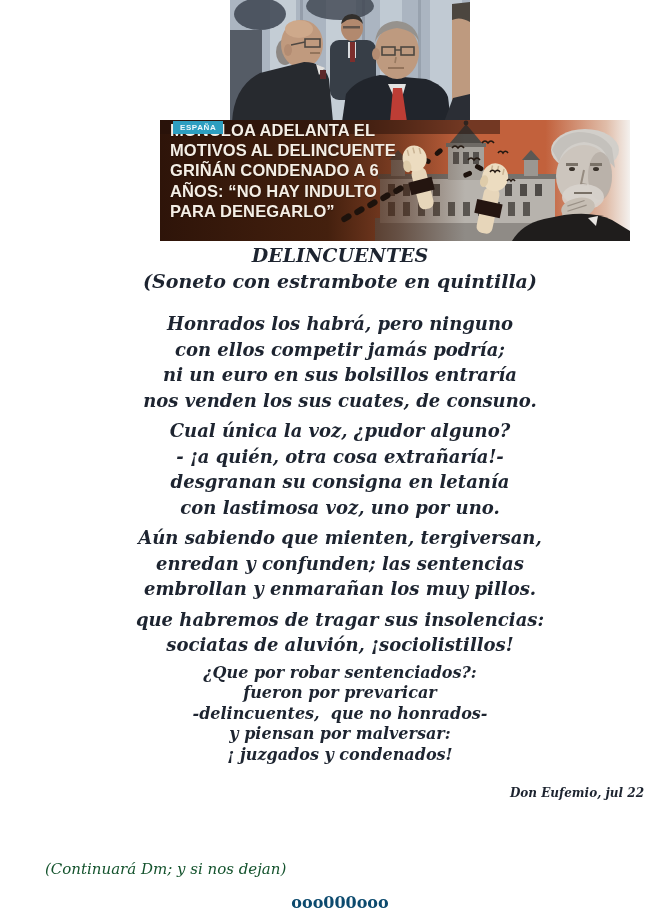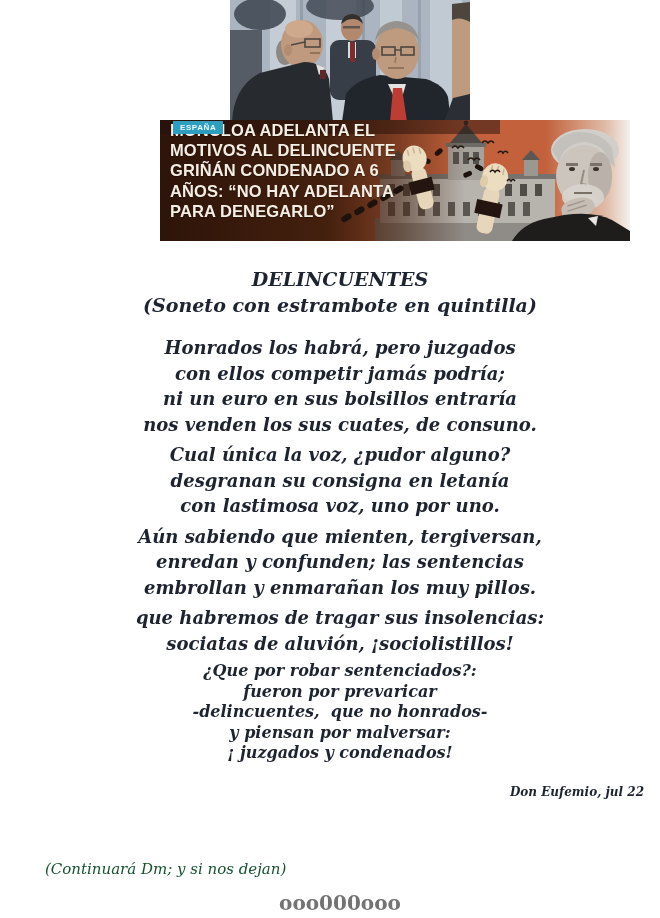--- a/index.html
+++ b/index.html
@@ -29,21 +29,21 @@
     position:absolute;z-index:1;left:10px;top:0;width:250px;
     color:#f4eee5;
     font-family:"Liberation Sans", sans-serif;
     font-weight:bold;font-size:16.5px;line-height:20.2px;
     letter-spacing:0.1px;
     text-shadow:0 1px 1px rgba(0,0,0,0.35);
   }
   .hline{display:block;white-space:pre;}
   
   .poem{
-    position:absolute;left:20px;top:266px;width:640px;
+    position:absolute;left:20px;top:242px;width:640px;
     text-align:center;color:#1d2430;
   }
   .poem-title{
     font-size:19px;font-weight:bold;font-style:italic;line-height:26px;
   }
   .poem-subtitle{
     font-size:19px;font-weight:bold;font-style:italic;line-height:27px;
     margin-bottom:16px;
   }
   .stanza{
@@ -57,21 +57,21 @@
     font-size:12px;font-weight:bold;font-style:italic;line-height:25px;
     color:#1d2430;
   }
   
   .continuation{
     position:absolute;left:45px;top:858px;
     font-size:15px;font-style:italic;color:#14532d;line-height:22px;
   }
   .separator{
     position:absolute;left:20px;top:893px;width:640px;text-align:center;
-    font-size:20px;font-weight:bold;color:#737373;line-height:20px;
+    font-size:16px;font-weight:bold;color:#0c4a6e;line-height:20px;
   }
 </style>
 </head>
 <body>
 
 <div class="photo">
   <svg width="240" height="122" viewBox="0 0 240 122">
     <rect x="0" y="0" width="240" height="122" fill="#aeb9c4"></rect>
 
     <rect x="40" y="0" width="26" height="122" fill="#cfd8e0" opacity="0.8"></rect>
@@ -254,38 +254,39 @@
       <polygon points="428,98 438,96 436,106" fill="#e8e5e1"></polygon>
     </g>
   </svg>
 
   <span class="banner-tag">ESPAÑA</span>
 
   <div class="headline">
     <span class="hline">MONCLOA ADELANTA EL</span>
     <span class="hline">MOTIVOS AL DELINCUENTE</span>
     <span class="hline">GRIÑÁN CONDENADO A 6</span>
-    <span class="hline">AÑOS: “NO HAY ADELANTA</span>
+    <span class="hline">AÑOS: “NO HAY INDULTO</span>
     <span class="hline">PARA DENEGARLO”</span>
   </div>
 </div>
 
 <div class="poem">
   <div class="poem-title">DELINCUENTES</div>
   <div class="poem-subtitle">(Soneto con estrambote en quintilla)</div>
 
   <div class="stanza">
-    <span class="pline">Honrados los habrá, pero juzgados</span>
+    <span class="pline">Honrados los habrá, pero ninguno</span>
     <span class="pline">con ellos competir jamás podría;</span>
     <span class="pline">ni un euro en sus bolsillos entraría</span>
     <span class="pline">nos venden los sus cuates, de consuno.</span>
   </div>
 
   <div class="stanza">
     <span class="pline">Cual única la voz, ¿pudor alguno?</span>
+    <span class="pline">- ¡a quién, otra cosa extrañaría!-</span>
     <span class="pline">desgranan su consigna en letanía</span>
     <span class="pline">con lastimosa voz, uno por uno.</span>
   </div>
 
   <div class="stanza">
     <span class="pline">Aún sabiendo que mienten, tergiversan,</span>
     <span class="pline">enredan y confunden; las sentencias</span>
     <span class="pline">embrollan y enmarañan los muy pillos.</span>
   </div>
 

